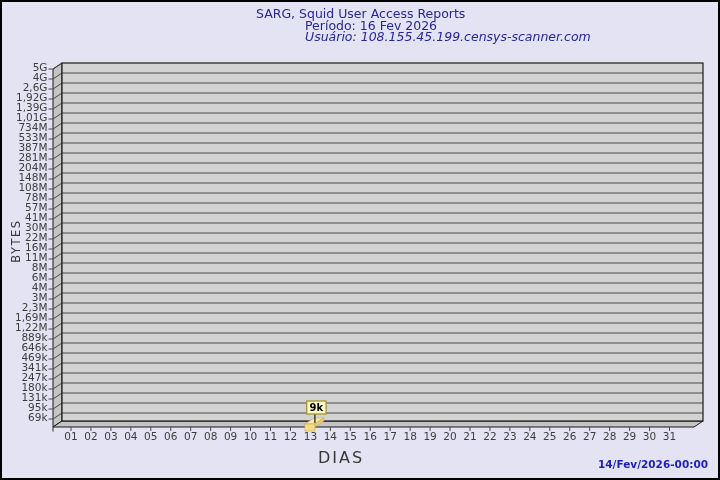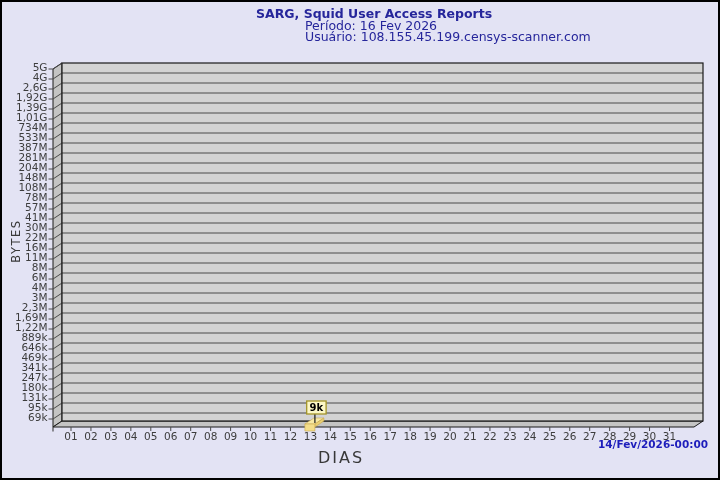--- a/index.html
+++ b/index.html
@@ -7,36 +7,36 @@
     width: 720px; height: 480px;
     box-sizing: border-box;
     border: 2px solid #000;
     background: #e3e3f4;
     position: relative;
     overflow: hidden;
     font-family: "DejaVu Sans", sans-serif;
   }
   .abs { position: absolute; white-space: nowrap; }
   .title-line { font-size: 12.5px; color: #26269b; }
-  .title-line1 { left: 254px; top: 4px; font-weight: bold; }
+  .title-line1 { left: 254px; top: 4px; }
   .title-line2 { left: 303px; top: 15.5px; }
-  .title-line3 { left: 303px; top: 27px; }
+  .title-line3 { left: 303px; top: 27px; font-style: italic; }
   .ylab {
     left: -16px; top: 232px; width: 60px;
     text-align: center;
     transform: rotate(-90deg);
     font-size: 11.5px; letter-spacing: 1.5px; color: #383838;
   }
   .xlab {
     left: 316px; top: 446px; width: 80px;
     text-align: left;
     font-size: 16px; letter-spacing: 2px; color: #383838;
   }
   .gendate {
-    right: 10px; top: 436px;
+    right: 10px; top: 456px;
     font-size: 10.5px; font-weight: bold; color: #1d1dbb;
   }
   #chart { position: absolute; left: 0; top: 0; }
   #chart text { font-family: "DejaVu Sans", sans-serif; }
 </style>
 </head>
 <body>
 
 <div class="abs title-line title-line1">SARG, Squid User Access Reports</div>
 <div class="abs title-line title-line2">Período: 16 Fev 2026</div>

